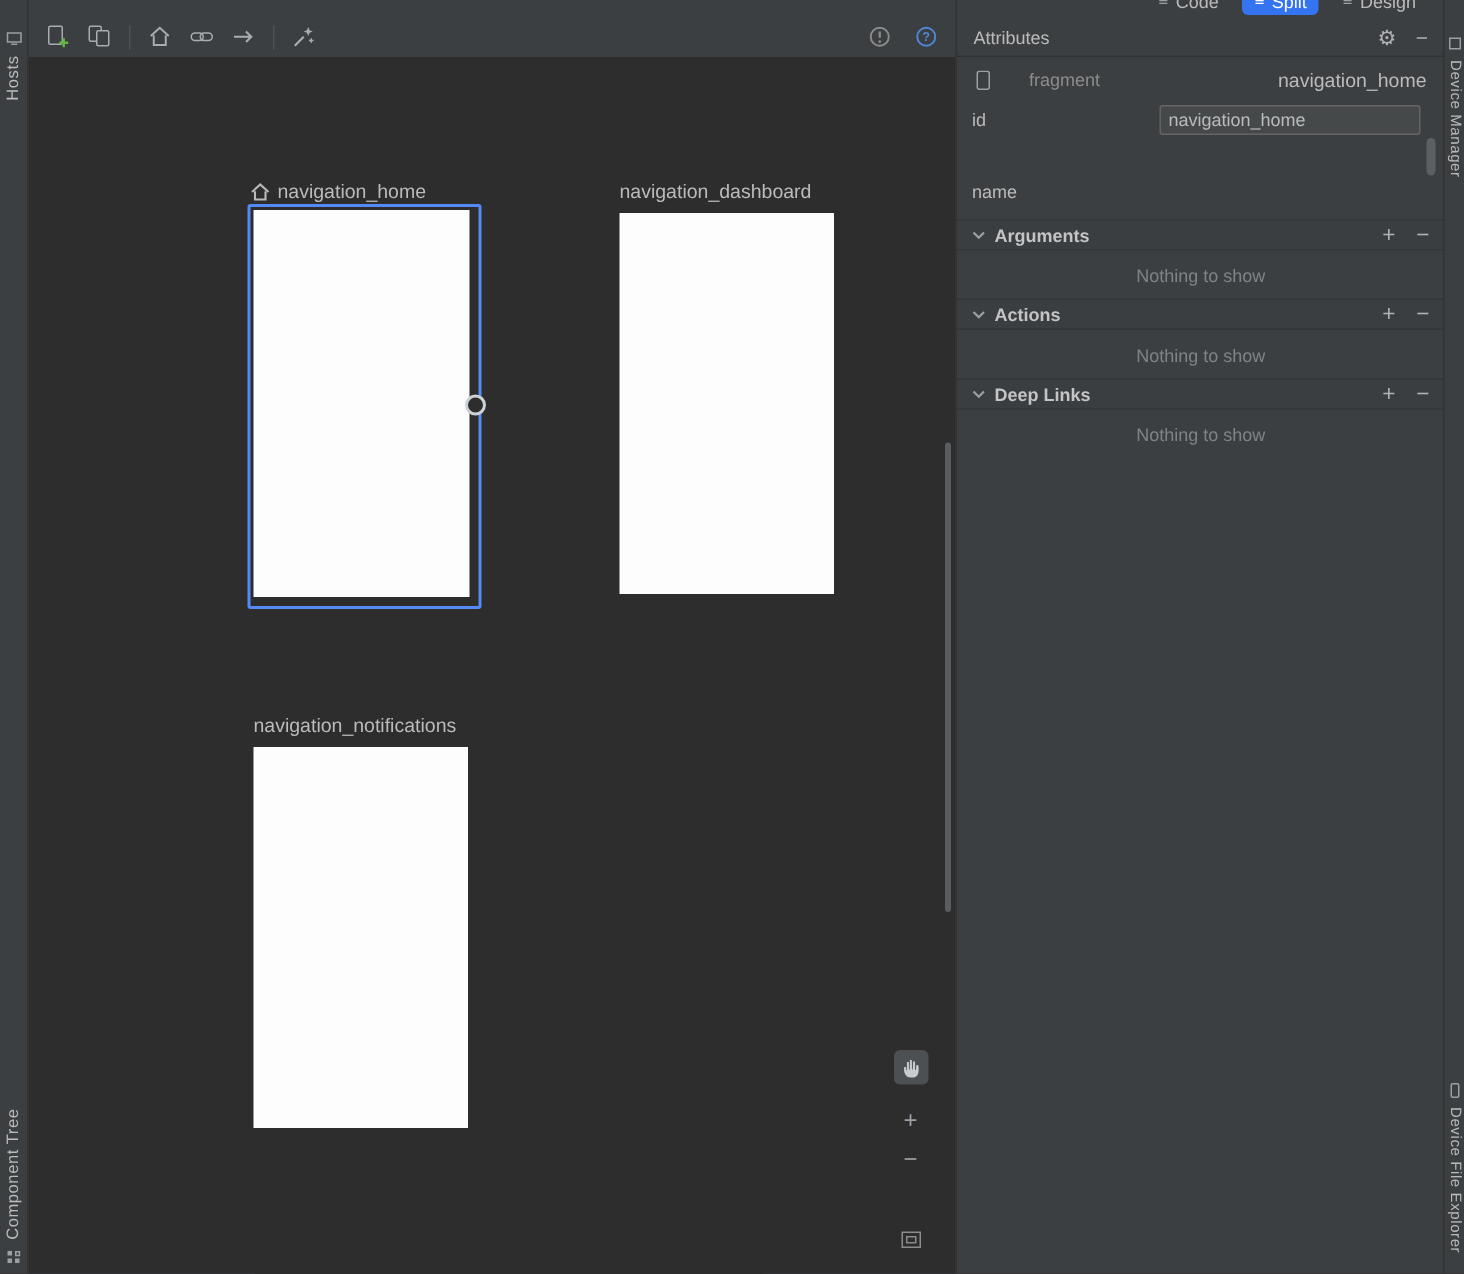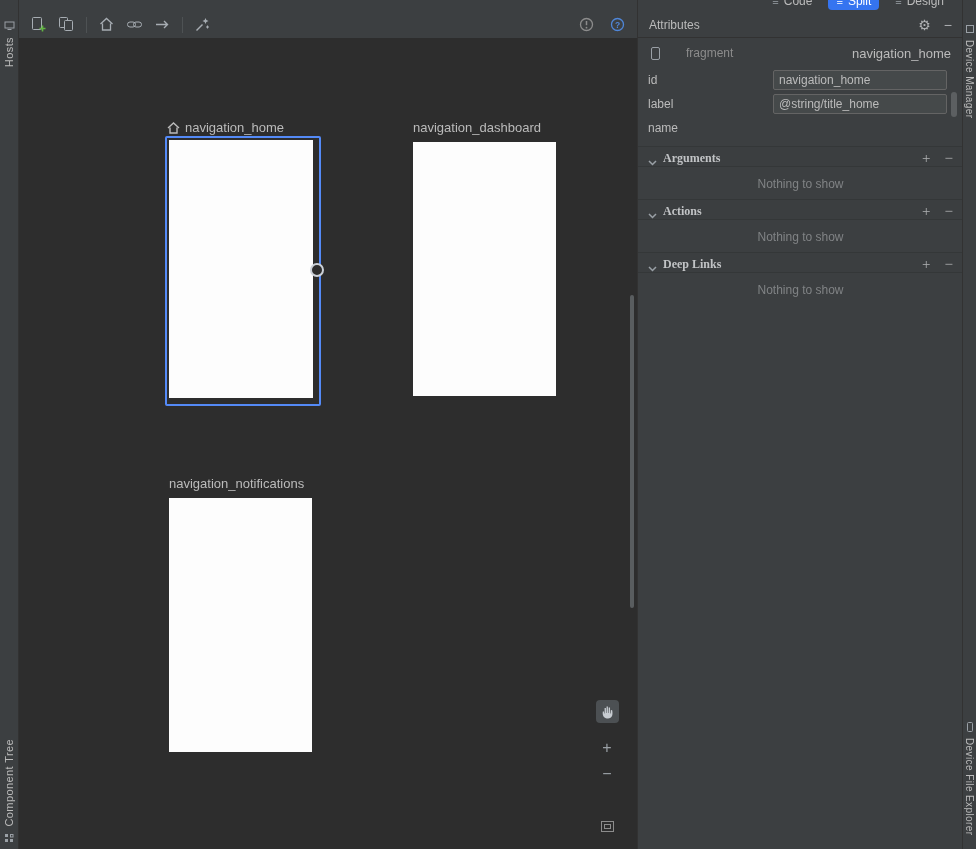--- a/index.html
+++ b/index.html
@@ -51,21 +51,21 @@
   .component-id{margin-left:auto;color:#bbbbbb;font-size:13px;}
 
   .field-row{position:absolute;left:0;width:100%;height:20px;display:flex;align-items:center;padding:0 10px;box-sizing:border-box;}
   .field-label{width:125px;font-size:12px;color:#bbbbbb;}
   .field-input{width:174px;height:20px;background:#45494a;border:1px solid #646464;color:#bbbbbb;font-size:12px;padding:0 5px;box-sizing:border-box;border-radius:2px;font-family:"Liberation Sans","DejaVu Sans",sans-serif;}
   .combo{width:174px;height:20px;background:#45494a;border:1px solid #646464;border-radius:2px;display:flex;align-items:center;box-sizing:border-box;cursor:pointer;}
   .combo-text{flex:1;padding:0 5px;font-size:12px;color:#bbbbbb;white-space:nowrap;overflow:hidden;}
   .combo-arrow{width:17px;height:100%;display:flex;align-items:center;justify-content:center;}
   .combo-arrow::after{content:"";width:0;height:0;border-left:4px solid transparent;border-right:4px solid transparent;border-top:5px solid #9aa0a6;}
 
-  .section-header{position:absolute;left:0;width:100%;height:21px;display:flex;align-items:flex-end;padding:0 10px;box-sizing:border-box;background:#3b3e40;border-top:1px solid #343738;border-bottom:1px solid #343738;cursor:pointer;gap:6px;font-family:Liberation Serif, serif;}
+  .section-header{position:absolute;left:0;width:100%;height:21px;display:flex;align-items:center;padding:0 10px;box-sizing:border-box;background:#3b3e40;border-top:1px solid #343738;border-bottom:1px solid #343738;cursor:pointer;gap:6px;}
   .section-title{font-weight:bold;font-size:12px;color:#c2c4c6;}
   .section-actions{margin-left:auto;display:flex;align-items:center;gap:14px;}
   .section-actions .icon-btn{font-size:15px;}
   .empty-text{position:absolute;left:0;width:100%;text-align:center;color:#808385;font-size:12px;}
 
   .panel-thumb{position:absolute;right:6px;top:92px;width:6px;height:25px;background:#5c5f61;border-radius:3px;cursor:pointer;}
 </style>
 </head>
 <body>
 
@@ -221,24 +221,20 @@
         <rect x="1.5" y="0.5" width="8" height="12" rx="1.5" fill="none" stroke="#9aa0a6"></rect>
       </svg>
       <span class="component-type">fragment</span>
       <span class="component-id">navigation_home</span>
     </div>
 
     <div class="field-row" style="top:70px;">
       <span class="field-label">id</span>
       <input class="field-input" value="navigation_home" style="">
     </div>
-    <div class="field-row" style="top:94px;">
-      <span class="field-label">label</span>
-      <input class="field-input" value="@string/title_home" style="">
-    </div>
     <div class="field-row" style="top:118px;">
       <span class="field-label">name</span>
     </div>
 
     <div class="section-header" style="top:146px;">
       <svg width="9" height="6" viewBox="0 0 9 6">
           <path d="M1 1 L4.5 4.5 L8 1" fill="none" stroke="#9aa0a6" stroke-width="1.5"></path>
         </svg>
       <span class="section-title">Arguments</span>
       <div class="section-actions">

